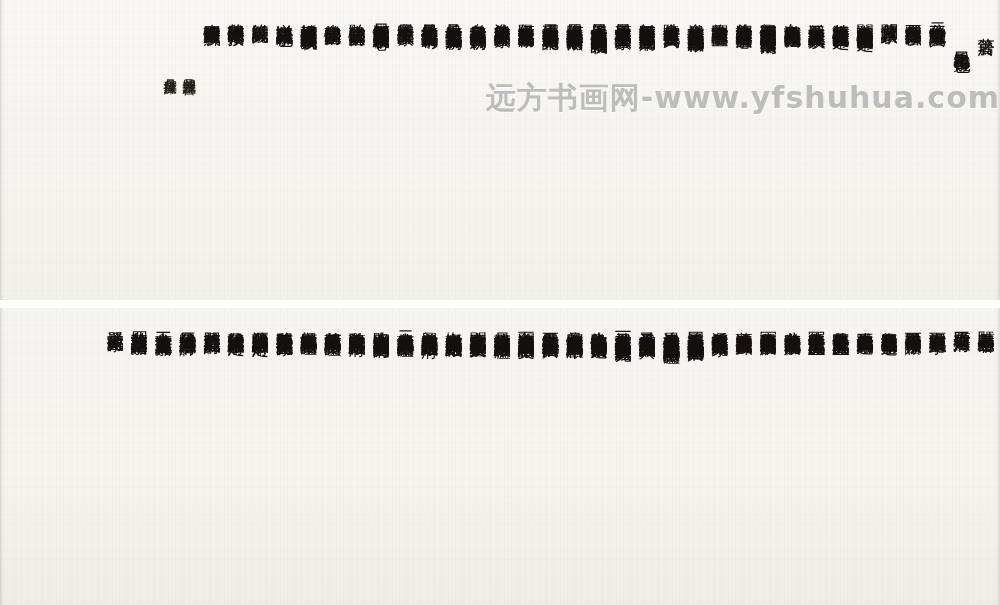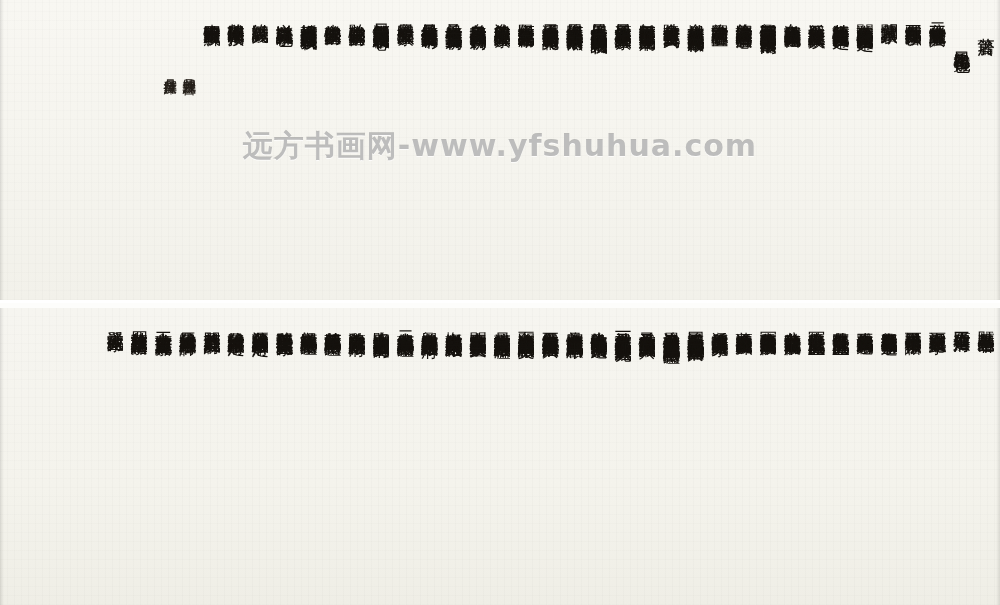--- a/index.html
+++ b/index.html
@@ -98,30 +98,29 @@
     height: 283px;
     padding-top: 2px;
   }
   .panel.bottom .col.shortcol { height: 250px; }
 
   
   #watermark {
     position: absolute;
     left: 0; top: 78px;
     width: 1000px;
-    text-align: center;
+    text-align: right;
     font-family: "DejaVu Sans", sans-serif;
     font-size: 30px;
     font-weight: bold;
     letter-spacing: 1px;
     color: rgba(150,150,150,0.62);
     text-shadow: 0 1px 0 rgba(255,255,255,0.75);
     pointer-events: none;
     white-space: nowrap;
-    margin-top: 48px;
   }
 
   
   .edge-l, .edge-r {
     position: absolute;
     top: 0; bottom: 0;
     width: 4px;
     pointer-events: none;
   }
   .edge-l { left: 0; background: linear-gradient(90deg, rgba(0,0,0,0.10), rgba(0,0,0,0)); }

